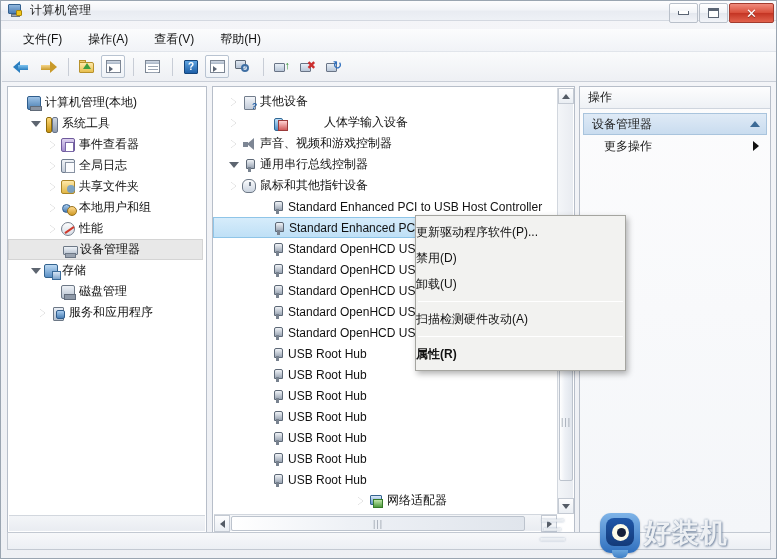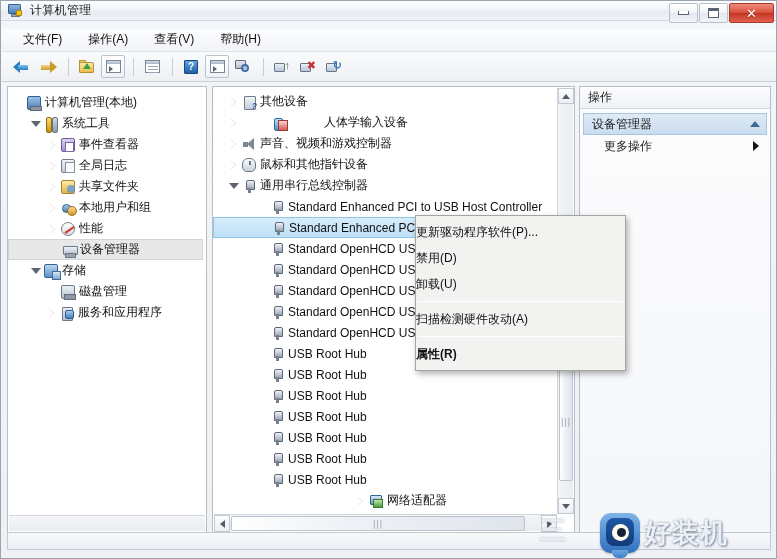--- a/index.html
+++ b/index.html
@@ -502,21 +502,21 @@
           </span>
           <span class="tlabel">存储</span>
         </div>
         <div class="trow" style="padding-left: 38px;">
           <div class="twist "></div>
           <span class="ticon">
             <i class="gi gi-disk"></i>
           </span>
           <span class="tlabel">磁盘管理</span>
         </div>
-        <div class="trow" style="padding-left: 37px;">
+        <div class="trow" style="padding-left: 28px;">
           <div class="twist closed"></div>
           <span class="ticon">
             <i class="gi gi-services"></i>
           </span>
           <span class="tlabel">服务和应用程序</span>
         </div>
       </div>
     <div class="left-scroll-h"></div>
   </div>
 
@@ -537,32 +537,32 @@
           <span class="tlabel">人体学输入设备</span>
         </div>
         <div class="trow" style="padding-left: 14px;">
           <div class="twist closed"></div>
           <span class="ticon">
             <i class="gi gi-sound"></i>
           </span>
           <span class="tlabel">声音、视频和游戏控制器</span>
         </div>
         <div class="trow" style="padding-left: 14px;">
+          <div class="twist open"></div>
+          <span class="ticon">
+            <i class="gi gi-usb"></i>
+          </span>
+          <span class="tlabel">通用串行总线控制器</span>
+        </div>
+        <div class="trow" style="padding-left: 14px;">
           <div class="twist closed"></div>
           <span class="ticon">
             <i class="gi gi-mouse"></i>
           </span>
           <span class="tlabel">鼠标和其他指针设备</span>
-        </div>
-        <div class="trow" style="padding-left: 14px;">
-          <div class="twist open"></div>
-          <span class="ticon">
-            <i class="gi gi-usb"></i>
-          </span>
-          <span class="tlabel">通用串行总线控制器</span>
         </div>
         <div class="trow" style="padding-left: 42px; position: relative;">
           <div class="twist "></div>
           <span class="ticon">
             <i class="gi gi-usb"></i>
           </span>
           <span class="tlabel">Standard Enhanced PCI to USB Host Controller</span>
         </div>
         <div class="trow sel-blue" style="padding-left: 42px; position: relative;">
           <div class="twist "></div>

